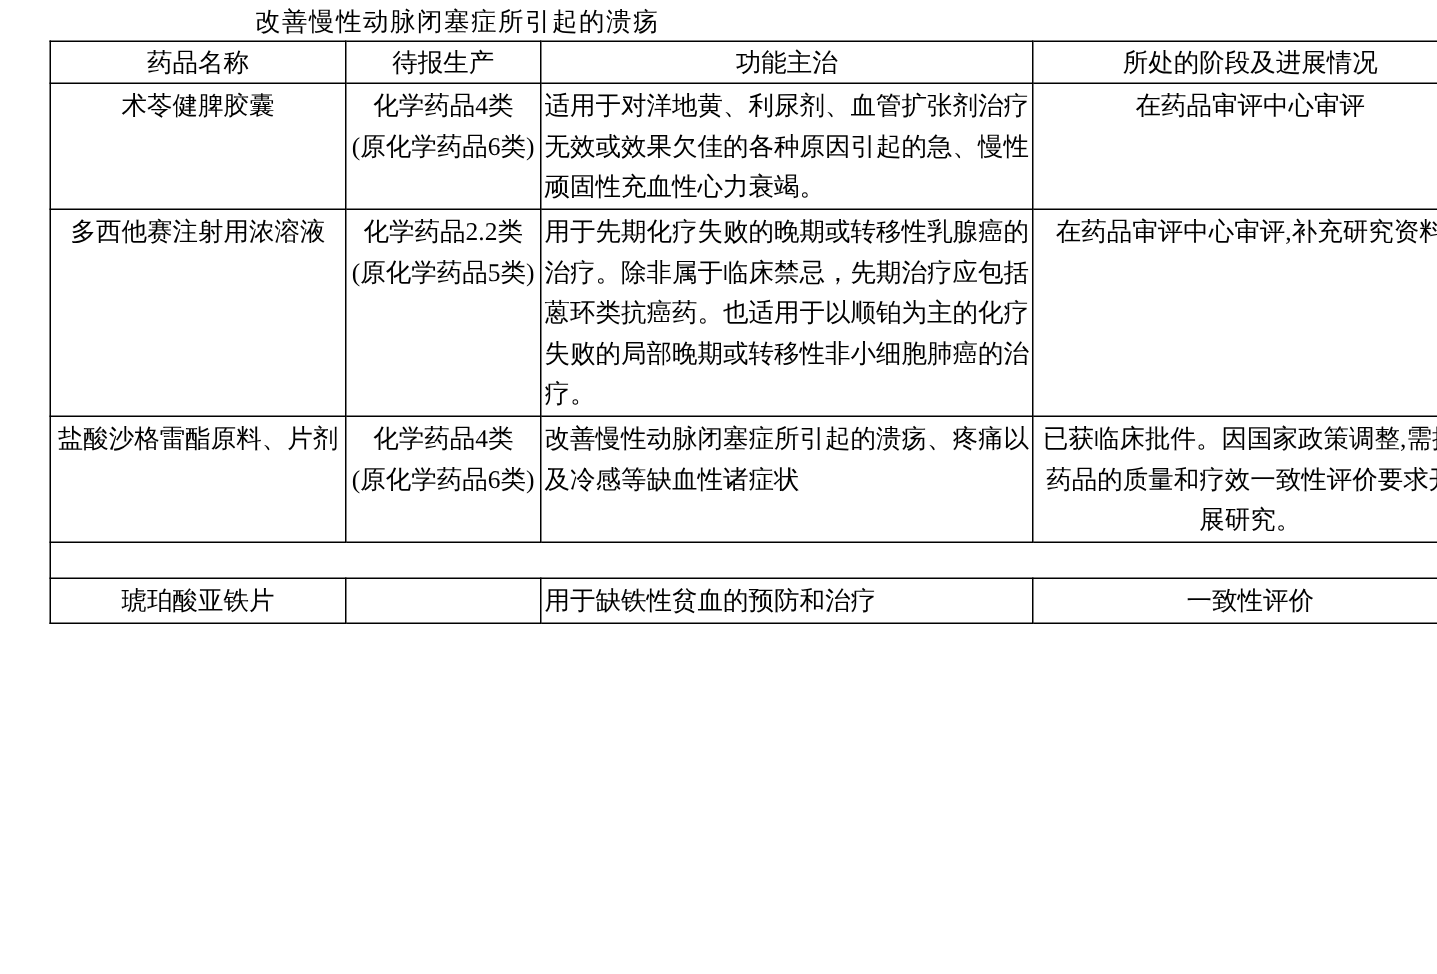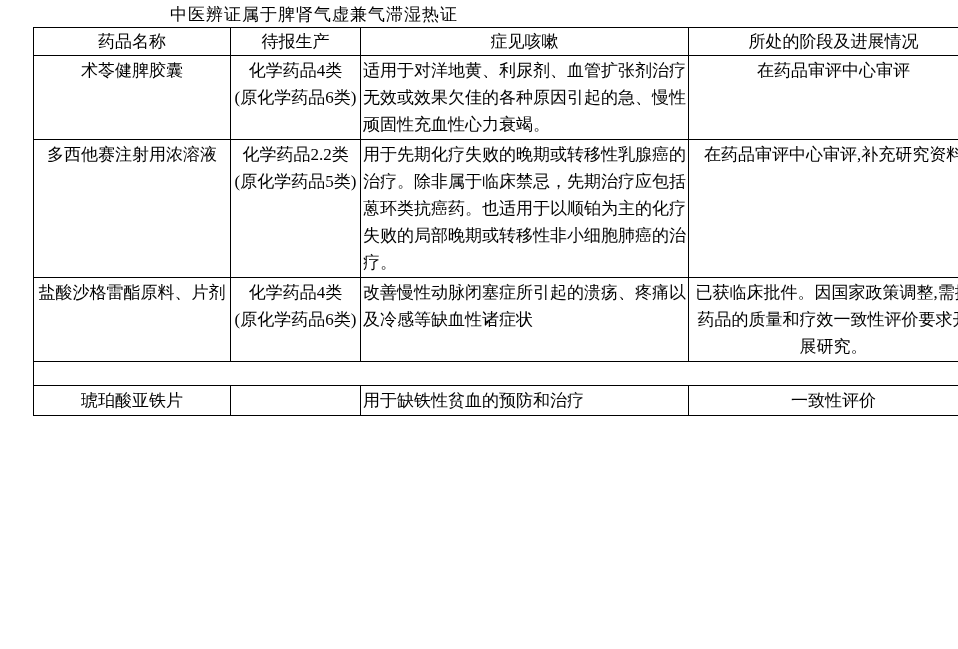--- a/index.html
+++ b/index.html
@@ -30,28 +30,28 @@
   tr.h-r2 { height:137px; }
   tr.h-r3 { height:81px; }
   tr.h-spacer { height:24px; }
   tr.h-r4 { height:80px; }
   tr.h-r5 { height:30px; }
   tr.h-r6 { height:136px; }
 </style>
 </head>
 <body>
 
-<div class="doc-title">中医辨证属于脾肾气虚兼气滞湿热证</div>
+<div class="doc-title">改善慢性动脉闭塞症所引起的溃疡</div>
 
 <table class="reg-table">
   <thead>
     <tr>
       <th class="c-name">药品名称</th>
       <th class="c-reg">待报生产</th>
-      <th class="c-ind">症见咳嗽</th>
+      <th class="c-ind">功能主治</th>
       <th class="c-status">所处的阶段及进展情况</th>
     </tr>
   </thead>
   <tbody>
     <tr class="h-r1">
       <td class="c-name">术苓健脾胶囊</td>
       <td class="c-reg">化学药品4类
 (原化学药品6类)</td>
       <td class="c-ind">适用于对洋地黄、利尿剂、血管扩张剂治疗无效或效果欠佳的各种原因引起的急、慢性顽固性充血性心力衰竭。</td>
       <td class="c-status">在药品审评中心审评</td>

